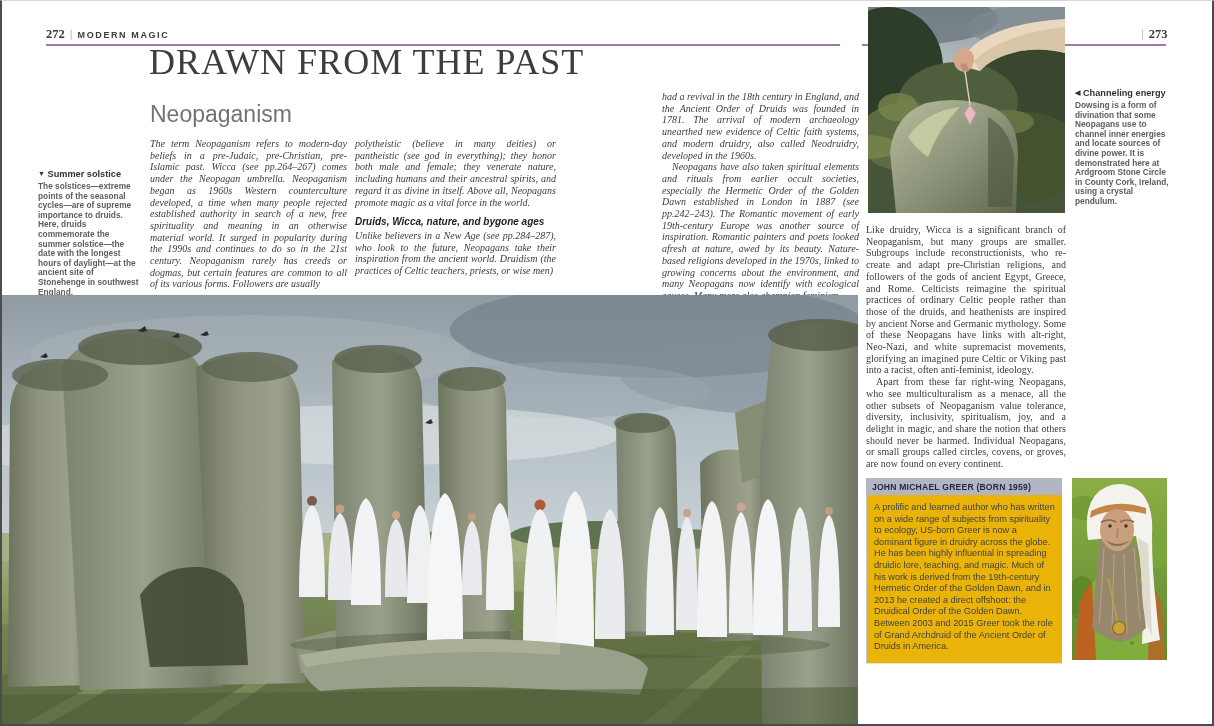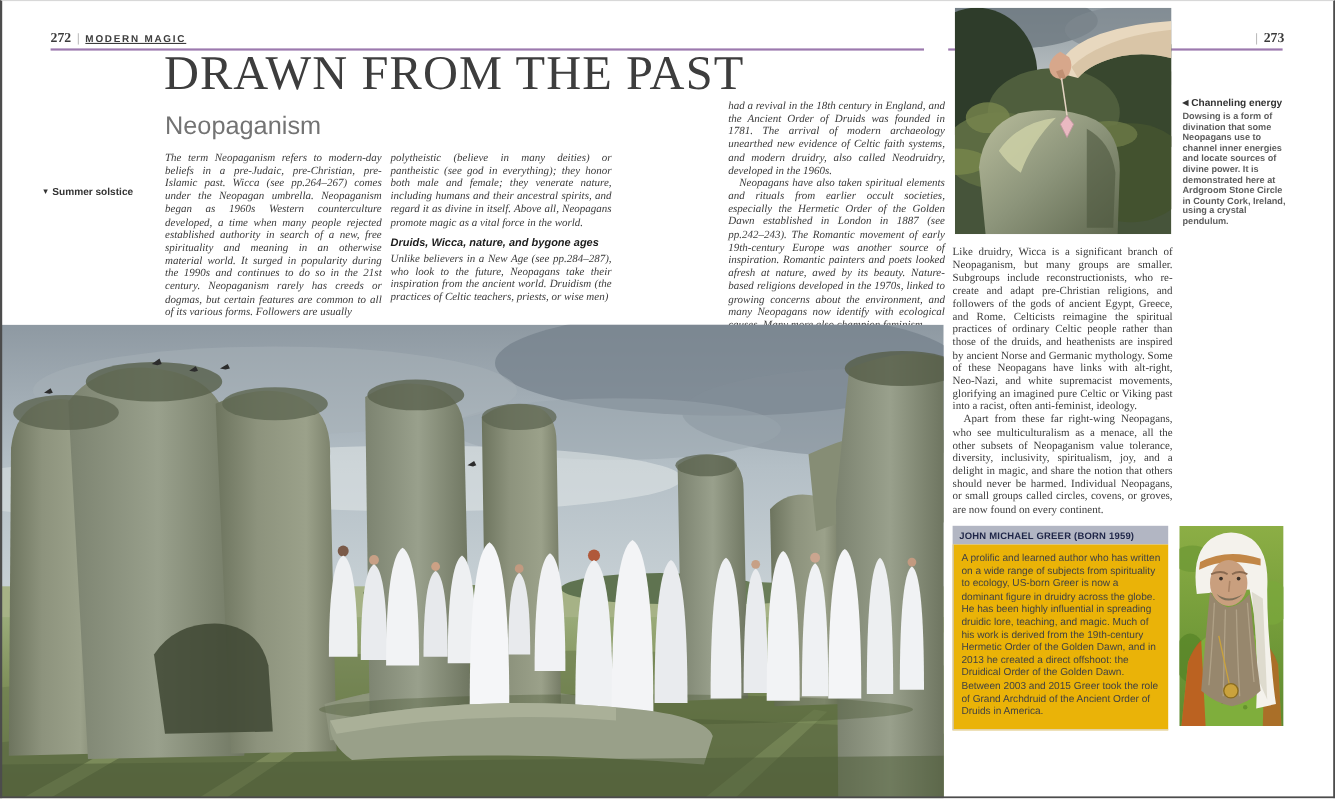--- a/index.html
+++ b/index.html
@@ -6,29 +6,29 @@
   .spread{position:relative;width:1214px;height:726px;background:#ffffff;overflow:hidden;
           font-family:"Liberation Serif", serif;color:#3b3b3b;}
   .frame{position:absolute;inset:0;border-left:2px solid #4c4c4c;border-right:2px solid #4c4c4c;
          border-bottom:2px solid #4c4c4c;border-top:1px solid #d8d8d8;pointer-events:none;z-index:50;}
 
   
   .hdr-left{position:absolute;left:46px;top:27px;font-size:12.5px;color:#3a3a3a;z-index:5;}
   .hdr-left .pnum{font-weight:bold;font-family:"Liberation Serif",serif;}
   .pipe{color:#b9b9b9;font-family:"Liberation Sans",sans-serif;font-size:11px;margin:0 5px;}
   .section-label{font-family:"Liberation Sans",sans-serif;font-size:9px;font-weight:bold;
-                 letter-spacing:1.6px;color:#3c3c3c;text-decoration:underline;}
+                 letter-spacing:1.6px;color:#3c3c3c;}
   .rule{position:absolute;height:2px;background:#9c79ae;z-index:1;}
   .rule-left{left:46px;top:44px;width:794px;}
   .rule-right{left:862px;top:44px;width:304px;}
   .hdr-right{position:absolute;top:27px;left:1136px;font-size:12.5px;color:#3a3a3a;z-index:5;}
   .hdr-right .pnum{font-weight:bold;}
 
   
-  .title{position:absolute;left:149px;top:41px;font-size:44px;letter-spacing:1px;
+  .title{position:absolute;left:149px;top:41px;font-size:36px;letter-spacing:1px;
          color:#3d3d3d;font-weight:400;z-index:2;}
   .subtitle{position:absolute;left:150px;top:101px;font-family:"Liberation Sans",sans-serif;
             font-size:23px;color:#737373;z-index:2;}
 
   
   .col{position:absolute;font-size:10px;line-height:11.7px;text-align:justify;color:#3b3b3b;font-style:italic;}
   .col p{margin:0;}
   .col1{left:150px;top:138px;width:197px;}
   .col2{left:355px;top:138px;width:201px;}
   .col3{left:662px;top:91px;width:197px;}
@@ -94,20 +94,21 @@
   <div class="col col3">
     <p>had a revival in the 18th century in England, and the Ancient Order of Druids was founded in 1781. The arrival of modern archaeology unearthed new evidence of Celtic faith systems, and modern druidry, also called Neodruidry, developed in the 1960s.</p>
     <p class="indent">Neopagans have also taken spiritual elements and rituals from earlier occult societies, especially the Hermetic Order of the Golden Dawn established in London in 1887 (see pp.242–243). The Romantic movement of early 19th-century Europe was another source of inspiration. Romantic painters and poets looked afresh at nature, awed by its beauty. Nature-based religions developed in the 1970s, linked to growing concerns about the environment, and many Neopagans now identify with ecological causes. Many more also champion feminism.</p>
   </div>
 
   <aside class="caption caption-left">
     <div class="cap-title">
       <span class="tri">▼</span>
       <span>Summer solstice</span>
     </div>
+    <p>The solstices—extreme points of the seasonal cycles—are of supreme importance to druids. Here, druids commemorate the summer solstice—the date with the longest hours of daylight—at the ancient site of Stonehenge in southwest England.</p>
   </aside>
 
   <figure class="hero">
     <svg viewBox="0 0 858 431" preserveAspectRatio="none">
       <defs>
         <linearGradient id="sky" x1="0" y1="0" x2="0" y2="1">
           <stop offset="0" stop-color="#8e99a2"></stop>
             <stop offset="0.3" stop-color="#b4bfc6"></stop>
           <stop offset="0.62" stop-color="#cbd4d8"></stop>
             <stop offset="1" stop-color="#d9dfe0"></stop>

